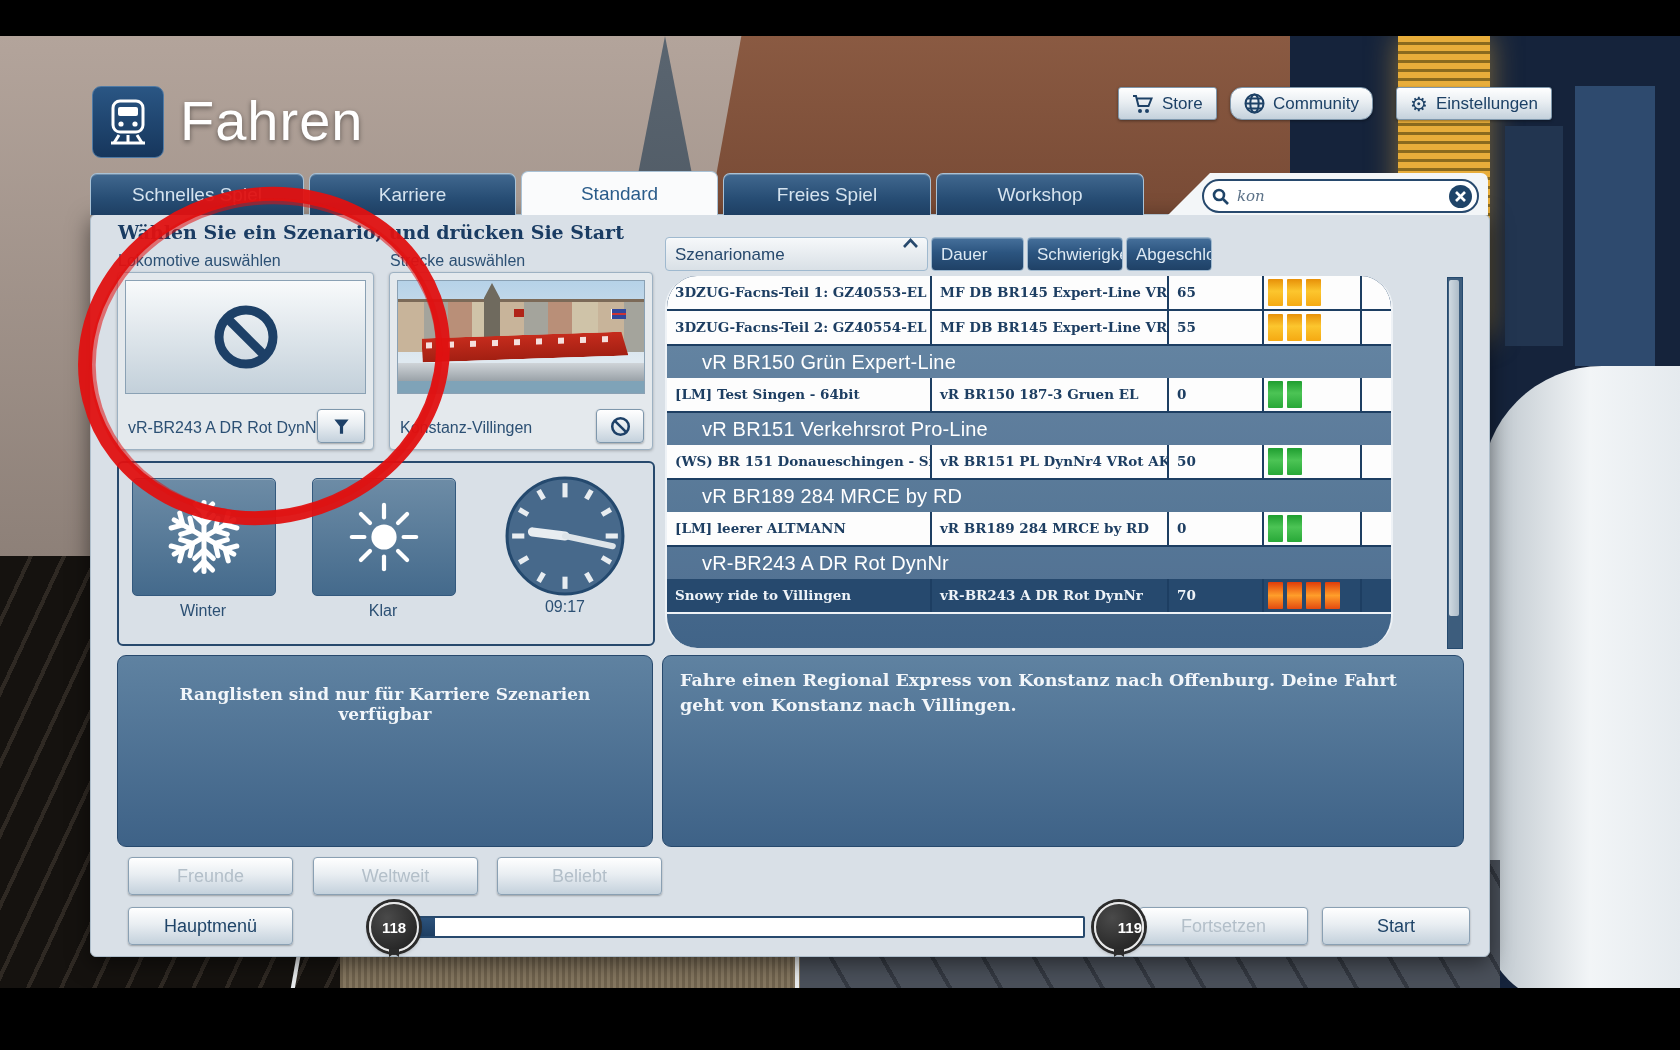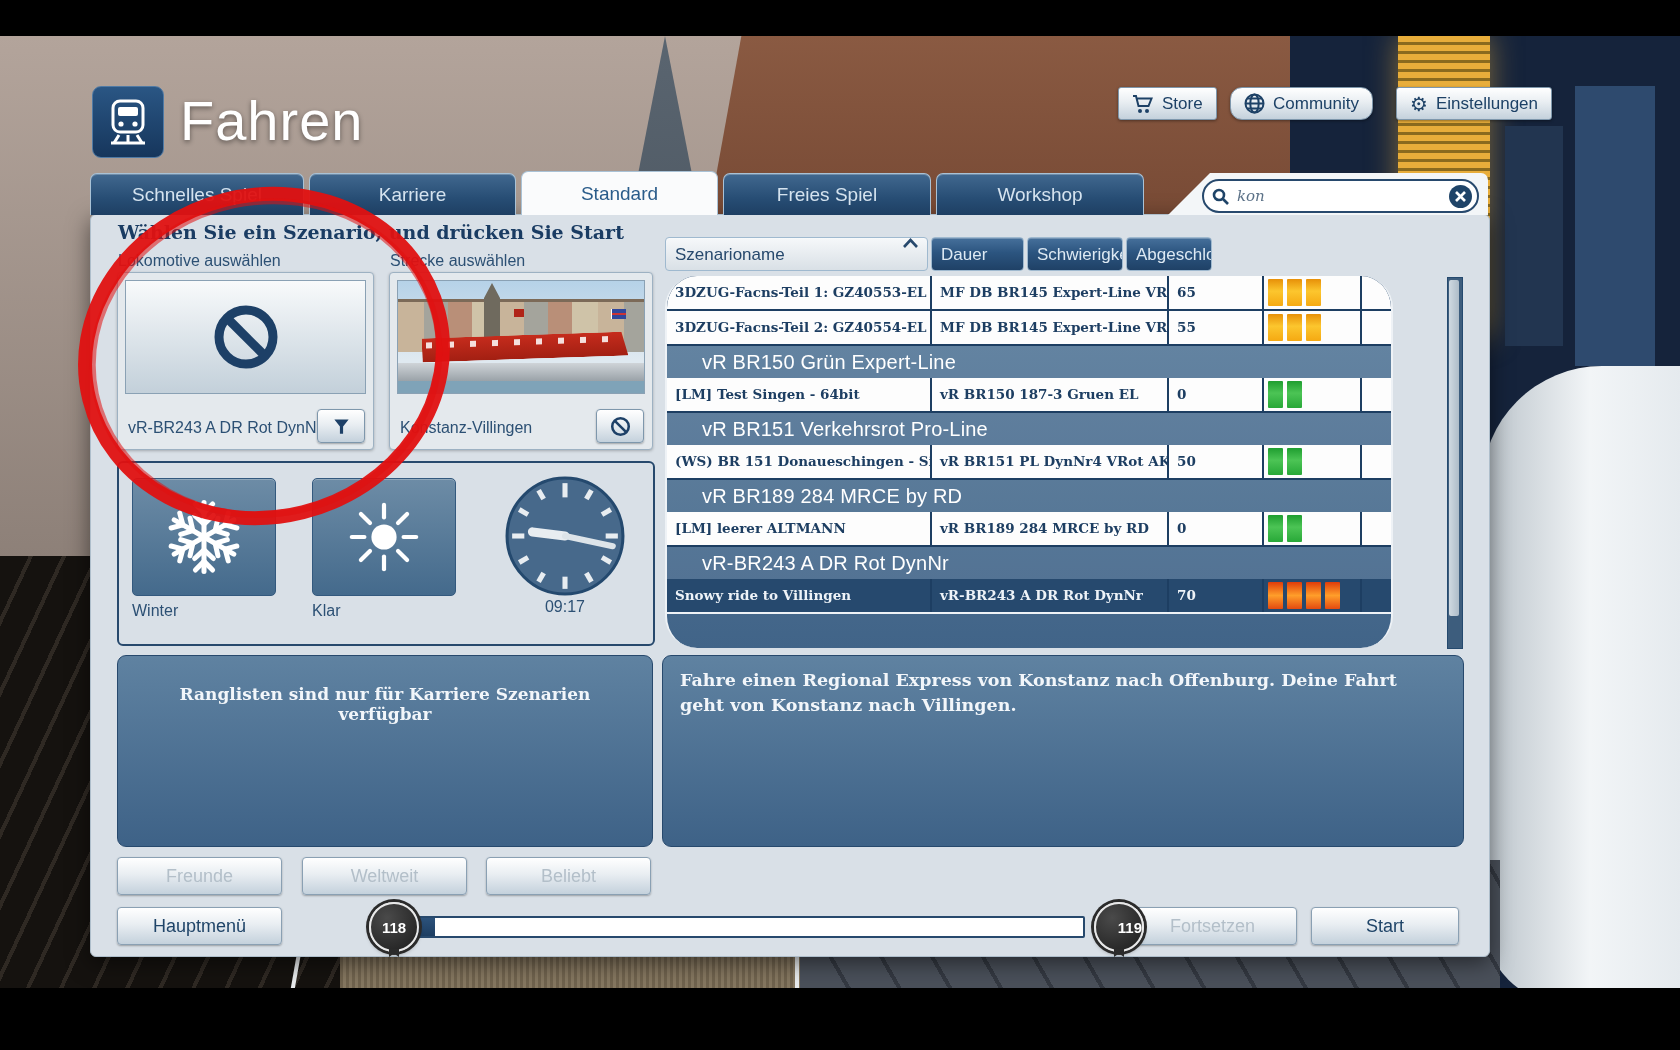--- a/index.html
+++ b/index.html
@@ -98,30 +98,30 @@
             background:repeating-linear-gradient(90deg,rgba(255,255,255,.85) 0 6px,transparent 6px 22px);}
   .rt-flag1{position:absolute;right:18px;top:28px;width:14px;height:10px;background:#31479b;border-left:1px solid #fff;}
   .rt-flag1:after{content:"";position:absolute;left:0;top:4px;width:14px;height:2px;background:#c33;}
   .rt-flag2{position:absolute;left:116px;top:28px;width:10px;height:8px;background:#b02418;}
 
   
   .weather-box{left:117px;top:461px;width:534px;height:181px;border:2px solid #27496d;border-radius:6px;z-index:12;}
   .wtile{position:absolute;top:15px;width:142px;height:116px;border-radius:5px;cursor:pointer;
          background:linear-gradient(180deg,#6d8ca6,#446a8c);border:1px solid #33597e;
          display:flex;align-items:center;justify-content:center;box-shadow:inset 0 1px 0 rgba(255,255,255,.25);}
-  .wlbl{position:absolute;top:139px;width:142px;text-align:left;font-size:16px;color:#2c5074;}
+  .wlbl{position:absolute;top:139px;width:142px;text-align:center;font-size:16px;color:#2c5074;}
 
   
   .steelpanel{background:linear-gradient(180deg,#5f82a1,#3e6287);border:1px solid #27496d;border-radius:9px;z-index:12;}
   .note-text{padding:28px 20px 0;text-align:center;color:#f2f6fa;font:bold 17px "DejaVu Serif",serif;}
 
   .btn-wide{position:absolute;height:36px;border-radius:4px;z-index:12;cursor:pointer;
             background:linear-gradient(180deg,#ffffff,#e9eef2 45%,#c4d1dc);border:1px solid #8aa0b3;
             display:flex;align-items:center;justify-content:center;font-size:18px;color:#1f4468;
-            box-shadow:0 1px 2px rgba(0,0,0,.3);}
+            box-shadow:0 1px 2px rgba(0,0,0,.3);margin-left:11px;}
   .btn-wide.disabled{color:#b3bfc9;cursor:default;}
 
   
   .thead{left:665px;top:237px;width:800px;height:36px;display:flex;gap:3px;z-index:12;}
   .thcell{height:34px;border:1px solid #9fb9cf;border-radius:4px;color:#dde9f3;font-size:17px;
           line-height:34px;padding:0 9px;box-sizing:border-box;cursor:pointer;overflow:hidden;white-space:nowrap;
           background:linear-gradient(180deg,#46709b,#2c5580 45%,#1f4166);
           box-shadow:inset 0 1px 0 rgba(255,255,255,.25);}
   .thcell.active{background:linear-gradient(180deg,#f6f8fa,#d9e0e6);color:#27496d;
                  display:flex;justify-content:space-between;align-items:flex-start;gap:20px;}

